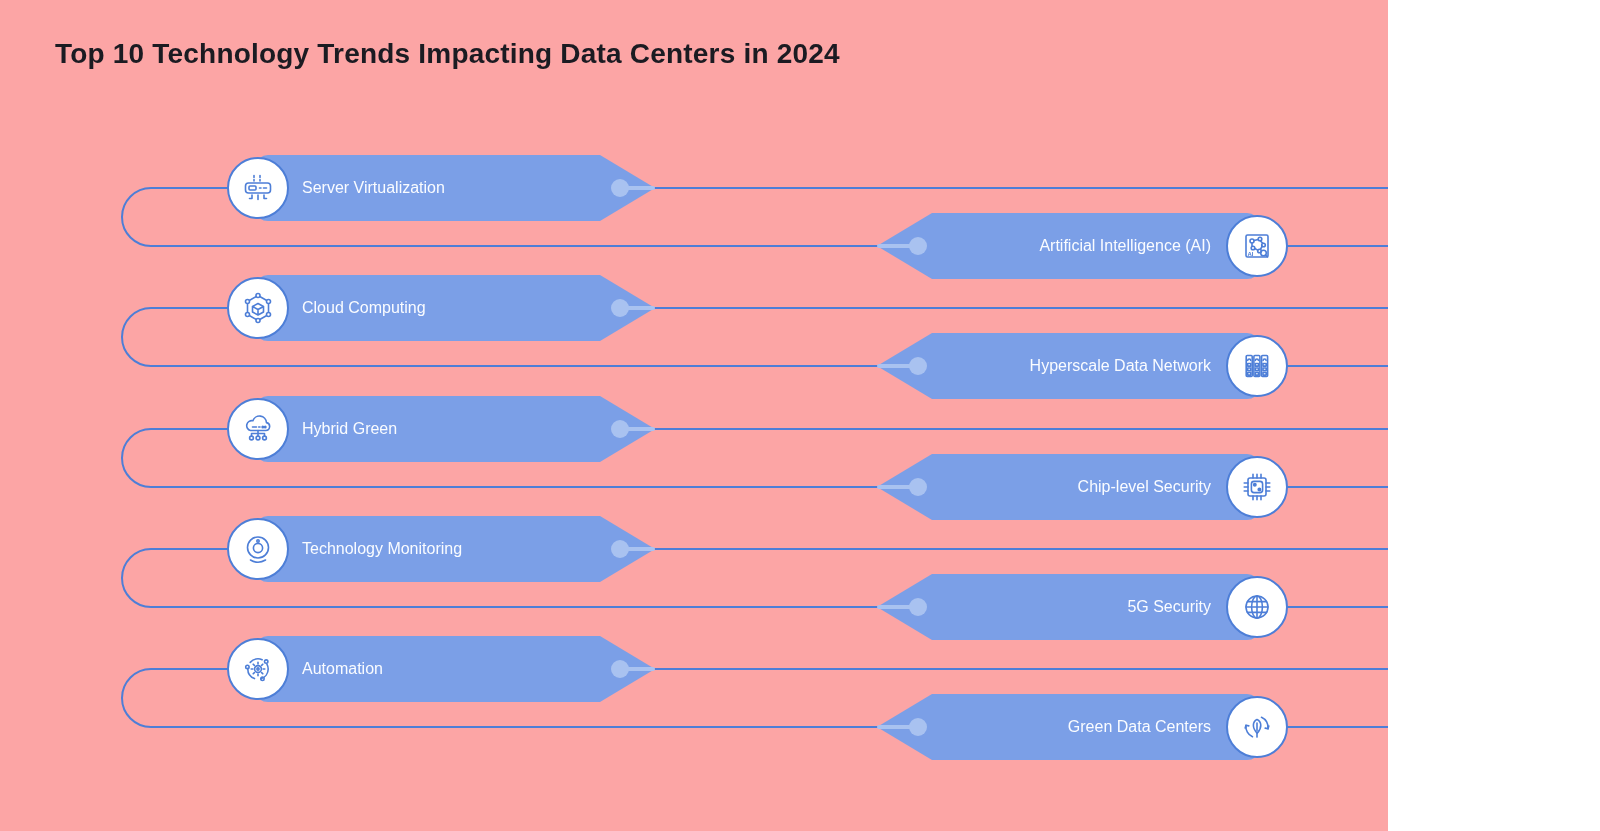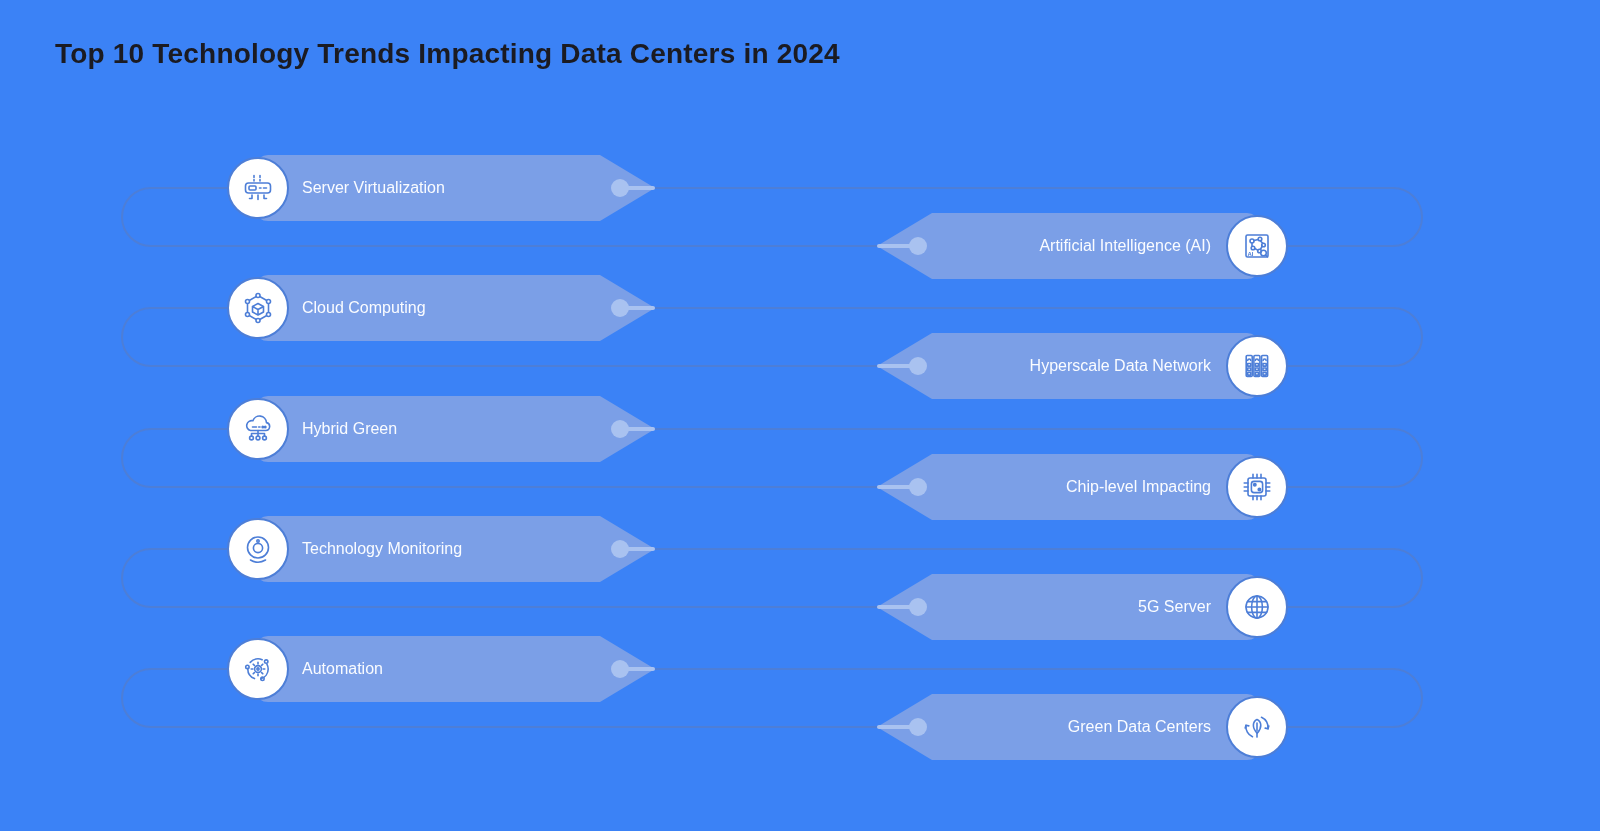--- a/index.html
+++ b/index.html
@@ -1,17 +1,17 @@
 <!DOCTYPE html>
 <html><head>
 <meta charset="utf-8">
 <style>
   html,body{margin:0;padding:0;background:#ffffff;}
   .canvas{
-    position:relative;width:1600px;height:831px;background:#3b82f6;overflow:hidden;
+    position:relative;width:1388px;height:831px;background:#fca5a5;overflow:hidden;
     font-family:"Liberation Sans","DejaVu Sans",sans-serif;
   }
   .title{
     position:absolute;left:55px;top:38px;font-size:28px;font-weight:bold;
     color:#1b1b22;letter-spacing:.2px;
   }
   .loops{position:absolute;left:0;top:0;z-index:1;}
   .loops rect{fill:none;stroke:#4d7ed7;stroke-width:2px;}
   .banner{
     position:absolute;height:66px;background:#7b9fe7;z-index:2;
@@ -155,21 +155,21 @@
         <circle cx="23.8" cy="17" r=".7" fill="#4d7ed7"></circle>
           <circle cx="26.2" cy="17" r=".7" fill="#4d7ed7"></circle>
         <path d="M19 20.5v3 M12.5 23.5h13 M12.5 23.5v2.6 M19 23.5v2.6 M25.5 23.5v2.6"></path>
         <circle cx="12.5" cy="28" r="1.9"></circle>
           <circle cx="19" cy="28" r="1.9"></circle>
           <circle cx="25.5" cy="28" r="1.9"></circle>
       </svg>
     </div>
 
     <div class="banner banner-right">
-      <span class="label">Chip-level Impacting</span>
+      <span class="label">Chip-level Security</span>
     </div>
     <div class="tipline tipline-right"></div>
     <div class="dot dot-right"></div>
     <div class="badge badge-right">
       <svg class="icon" width="38" height="38" viewBox="0 0 38 38" stroke-width="1.4">
         <path d="M15 6.2v3.8 M19 6.2v3.8 M23 6.2v3.8 M15 28v3.8 M19 28v3.8 M23 28v3.8 M6.2 15H10 M6.2 19H10 M6.2 23H10 M28 15h3.8 M28 19h3.8 M28 23h3.8"></path>
         <rect x="10" y="10" width="18" height="18" rx="2"></rect>
         <rect x="13.4" y="13.4" width="11.2" height="11.2" rx="2.6"></rect>
         <circle cx="16.8" cy="16.8" r="1.2" fill="#4d7ed7"></circle>
         <circle cx="21.4" cy="21.4" r="1.2" fill="#4d7ed7"></circle>
@@ -186,21 +186,21 @@
     <div class="badge badge-left">
       <svg class="icon" width="38" height="38" viewBox="0 0 38 38">
         <circle cx="19" cy="17.5" r="10.5"></circle>
         <circle cx="19" cy="18" r="4.6"></circle>
         <circle cx="19" cy="11" r="1.2"></circle>
         <path d="M11.5 30a14.5 14.5 0 0 0 15 0"></path>
       </svg>
     </div>
 
     <div class="banner banner-right">
-      <span class="label">5G Server</span>
+      <span class="label">5G Security</span>
     </div>
     <div class="tipline tipline-right"></div>
     <div class="dot dot-right"></div>
     <div class="badge badge-right">
       <svg class="icon" width="38" height="38" viewBox="0 0 38 38" stroke-width="1.5">
         <circle cx="19" cy="19" r="11"></circle>
         <ellipse cx="19" cy="19" rx="5.4" ry="11"></ellipse>
         <path d="M19 8v22 M9.5 13.6h19 M8 19h22 M9.5 24.4h19"></path>
       </svg>
     </div>

